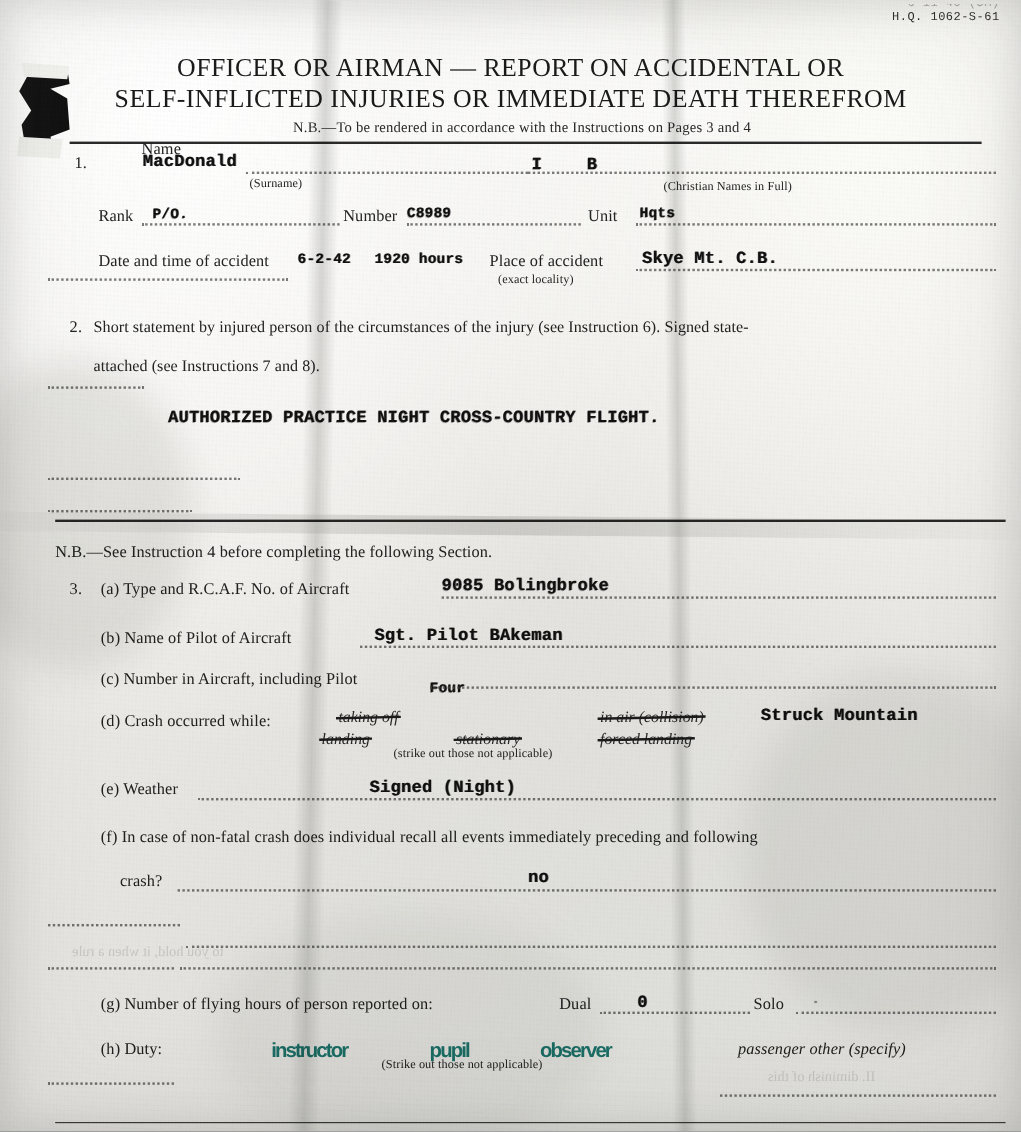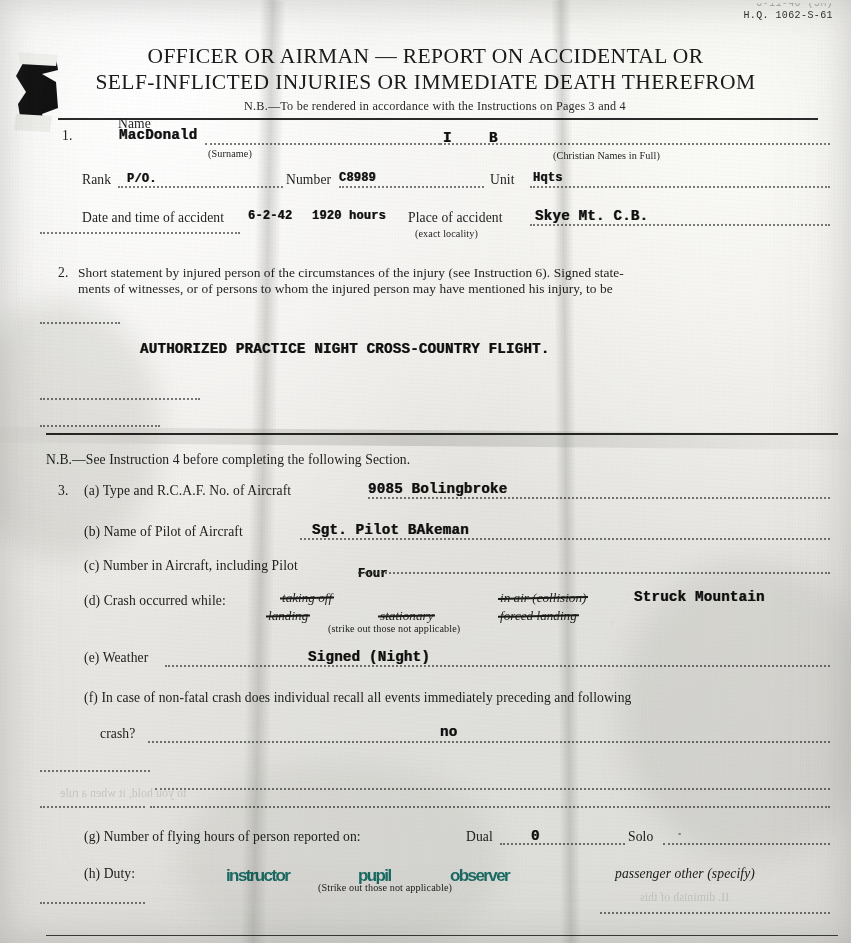--- a/index.html
+++ b/index.html
@@ -242,21 +242,21 @@
     <div class="tw" style="left:248px; top:209px;">6-2-42</div>
     <div class="tw" style="left:312px; top:209px;">1920 hours</div>
     <div class="ln" style="left:408px; top:210px;">Place of accident</div>
     <div class="tw lg" style="left:535px; top:208px;">Skye Mt. C.B.</div>
     <div class="dots" style="left:530px; top:224px; width:300px;"></div>
     <div class="ln tiny" style="left:415px; top:228px;">(exact locality)</div>
     <div class="dots" style="left:40px; top:232px; width:200px;"></div>
 
     <div class="ln" style="left:58px; top:265px;">2.</div>
     <div class="para" style="left:78px; top:265px; width:760px;">Short statement by injured person of the circumstances of the injury (see Instruction 6).  Signed state-</div>
-    <div class="para" style="left:78px; top:281px; width:760px;">ments of witnesses, or of persons to whom the injured person may have mentioned his injury, to be</div>
+    <div class="para" style="left:78px; top:297px; width:760px;">attached (see Instructions 7 and 8).</div>
 
     <div class="dots" style="left:40px; top:322px; width:80px;"></div>
     <div class="tw lg" style="left:140px; top:341px;">AUTHORIZED PRACTICE NIGHT CROSS-COUNTRY FLIGHT.</div>
     <div class="dots" style="left:40px; top:398px; width:160px;"></div>
     <div class="dots" style="left:40px; top:425px; width:120px;"></div>
 
     <div class="rule thick" style="left:46px; top:433px; width:792px;"></div>
 
     <div class="ln" style="left:46px; top:452px;">N.B.—See Instruction 4 before completing the following Section.</div>
 

